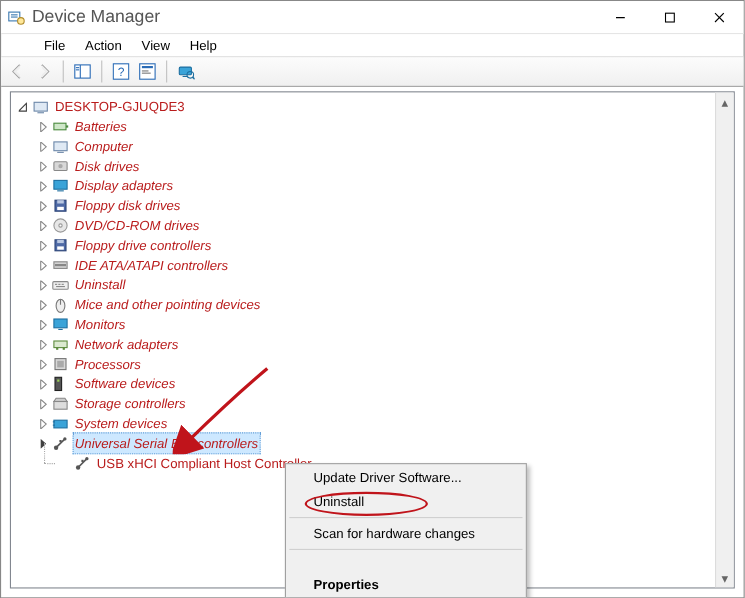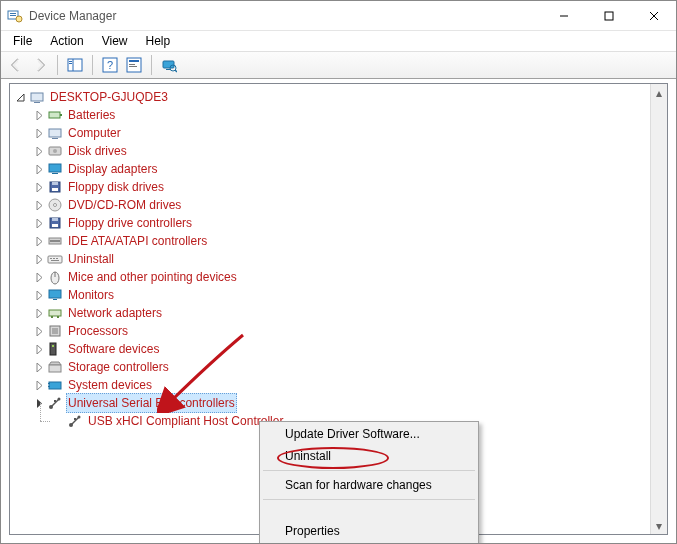--- a/index.html
+++ b/index.html
@@ -21,37 +21,38 @@
     border-bottom: 1px solid #e5e5e5;
     display: flex;
     align-items: center;
     padding: 0 0 0 6px;
   }
   .titlebar .app-icon {
     width: 16px; height: 16px; margin-right: 6px;
   }
   .titlebar .title {
     color: #555;
-    font-size: 12px;
+    font-size: 16px;
     flex: 1;
   }
   .winbtns { display: flex; }
   .winbtn {
     width: 45px; height: 30px;
     display: flex; align-items: center; justify-content: center;
     color: #333;
   }
   .winbtn svg { width: 10px; height: 10px; }
   
   .menubar {
     height: 20px;
     display: flex;
     align-items: center;
     padding: 0 4px;
     gap: 2px;
+    margin-left: 27px;
   }
   .menubar .menu-item {
     padding: 2px 8px;
     font-size: 12px;
     color: #000;
   }
   
   .toolbar {
     height: 28px;
     border-top: 1px solid #e0e0e0;
@@ -106,21 +107,21 @@
   }
   .node .glyph svg { width: 16px; height: 16px; }
   .label { padding: 0 2px; }
   .label.selected {
     background: #cde8ff;
     border: 1px dotted #66a0d8;
     padding: 0 1px;
     text-align: right;
   }
   .indent0 { padding-left: 4px; }
-  .indent1 { padding-left: 22px; }
+  .indent1 { padding-left: 22px; font-style: italic; }
   .indent2 { padding-left: 42px; position: relative; }
   
   .conn-v { border-left: 1px dotted #a9a9a9; }
   .conn-h::before {
     content:"";
     position:absolute; left: 30px; top: 9px; width: 10px;
     border-top: 1px dotted #a9a9a9;
   }
   
   .ctxmenu {
@@ -131,21 +132,21 @@
     border: 1px solid #a0a0a0;
     box-shadow: 3px 3px 4px rgba(0,0,0,0.25);
     padding: 1px;
     z-index: 30;
   }
   .ctxmenu .mi {
     padding: 4px 10px 4px 24px;
     font-size: 12px;
     color: #000;
   }
-  .ctxmenu .mi.bold { font-weight: normal; margin-top: 20px; }
+  .ctxmenu .mi.bold { font-weight: bold; margin-top: 20px; }
   .ctxmenu .msep {
     height: 1px; background: #d0d0d0; margin: 3px 2px;
   }
   
   .ellipse {
     position: absolute;
     border: 2px solid #c0141b;
     border-radius: 50%;
     pointer-events: none;
     z-index: 40;

